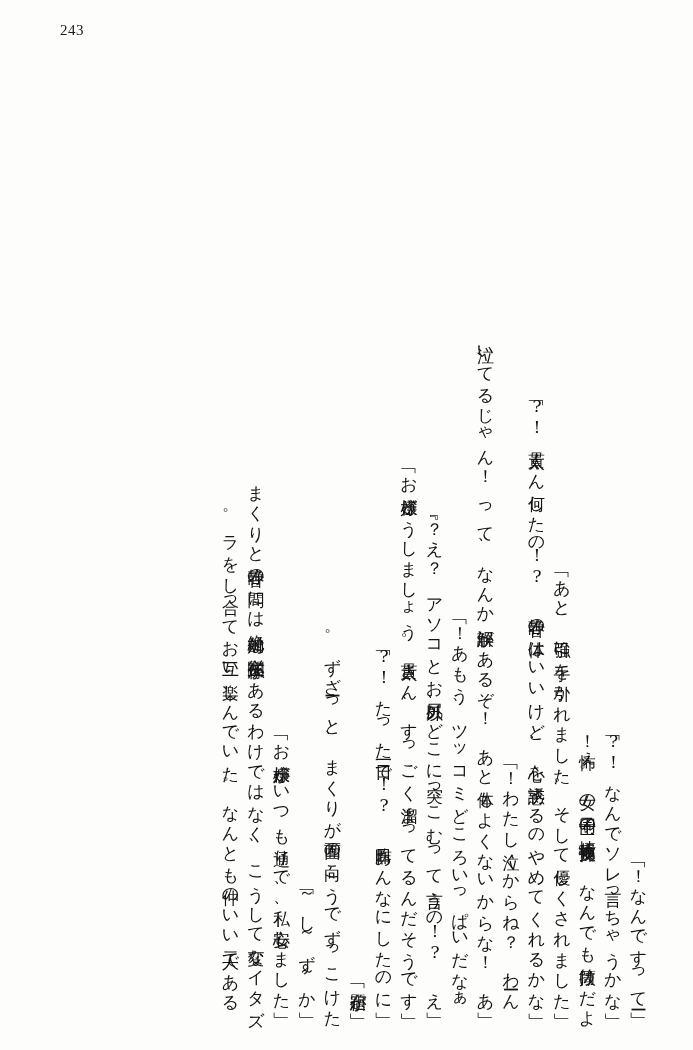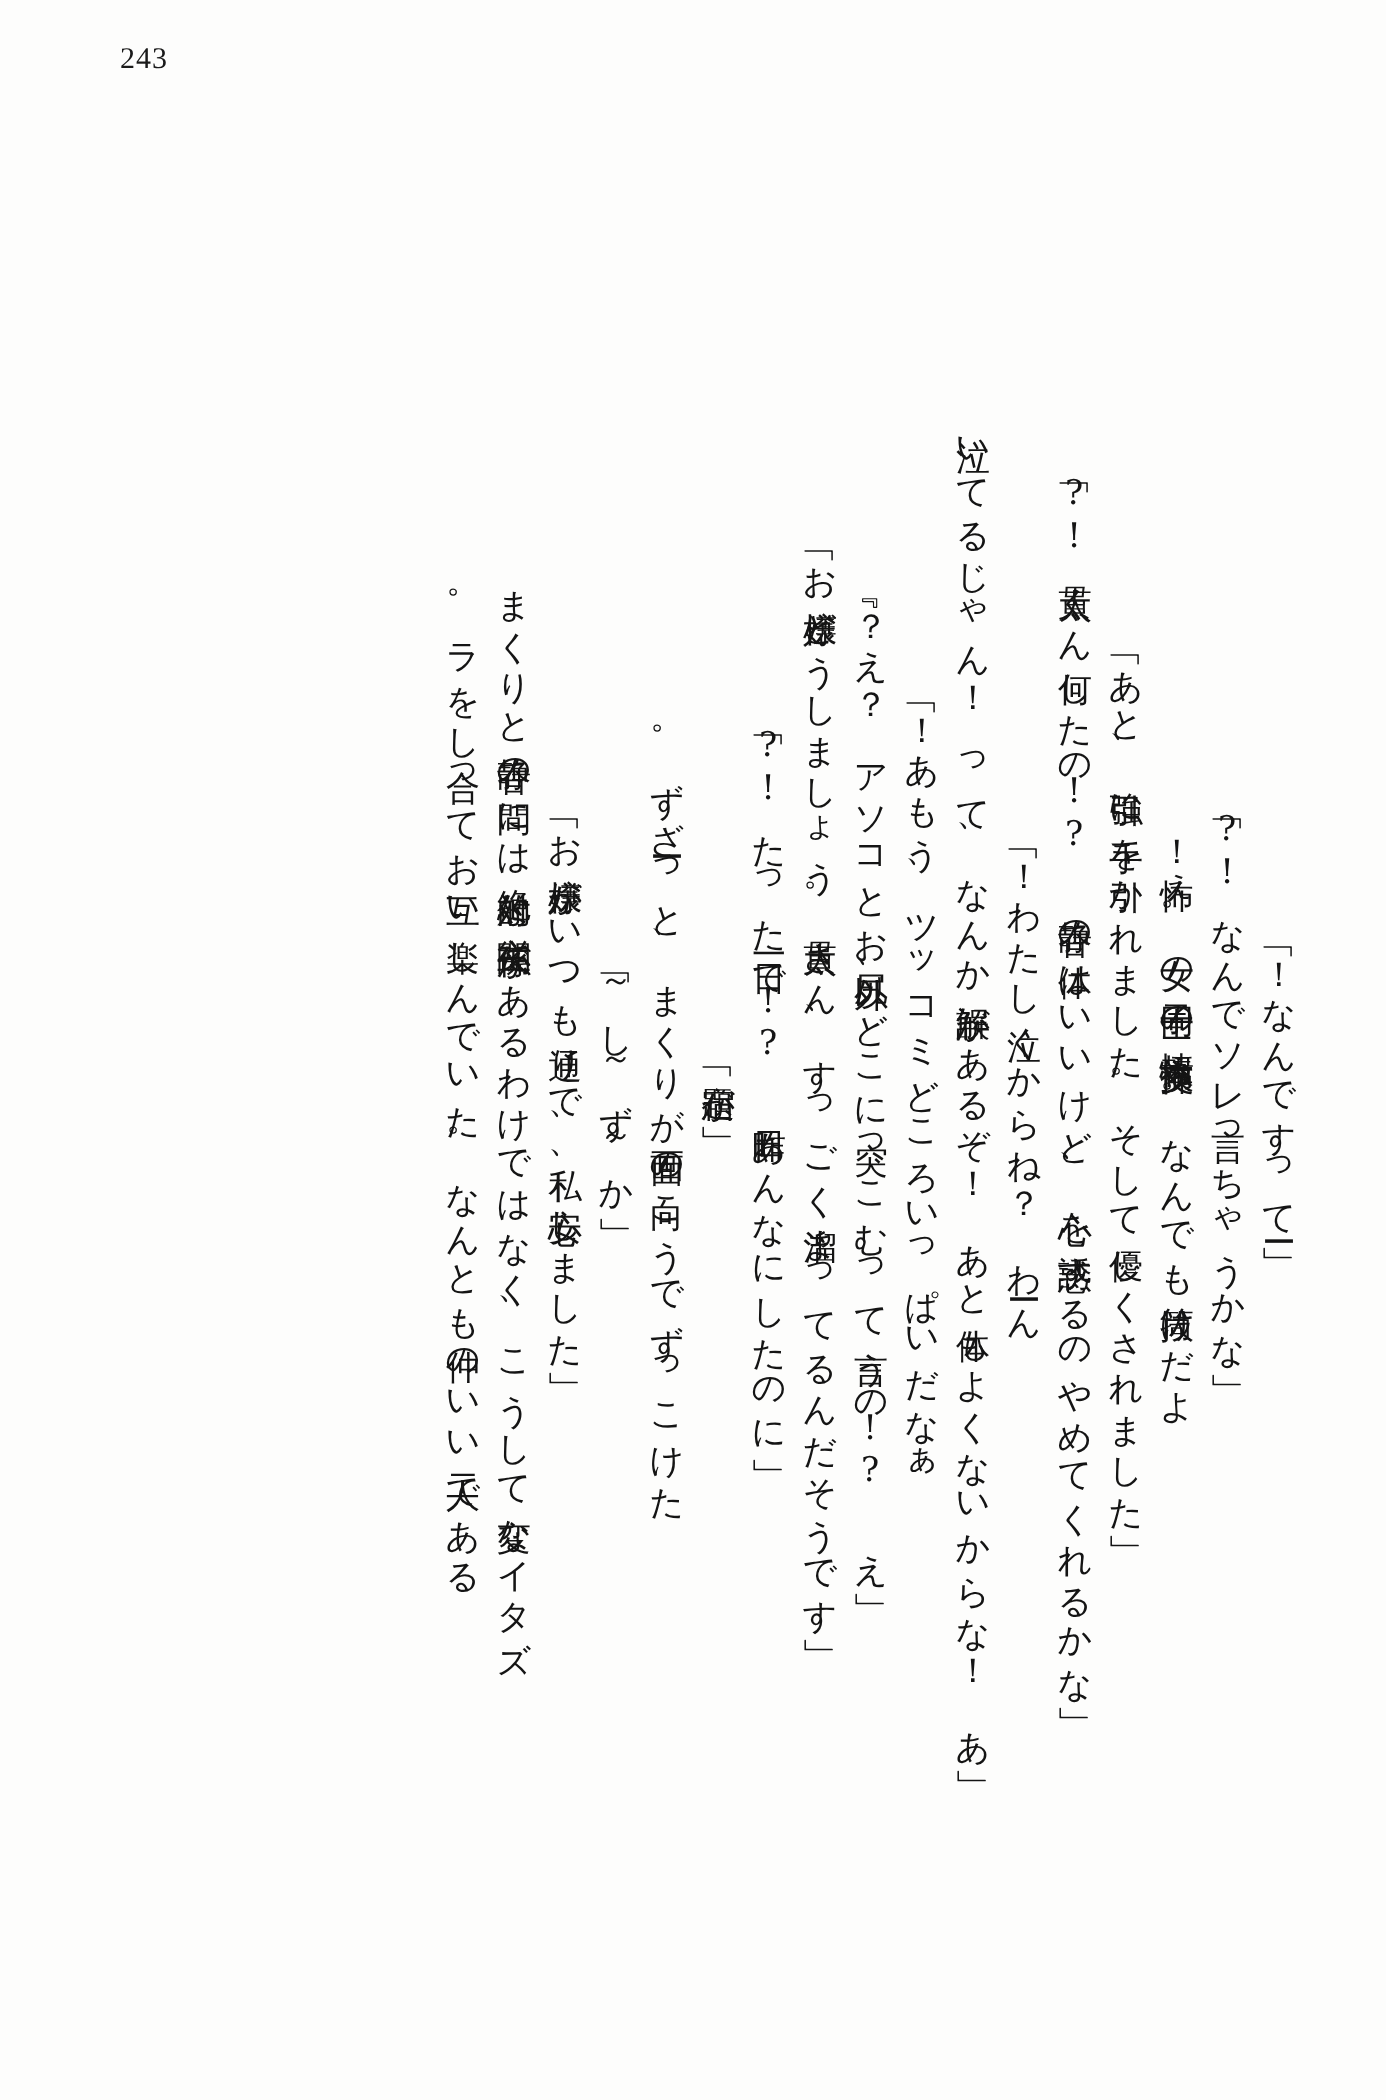--- a/index.html
+++ b/index.html
@@ -11,21 +11,20 @@
     font-family: "Liberation Serif", "DejaVu Serif", serif;
     color: #111111;
   }
   .page {
     position: relative;
     width: 693px;
     height: 1050px;
     background: #fdfdfc;
     overflow: hidden;
     box-sizing: border-box;
-    text-align: center;
   }
   .page-number {
     position: absolute;
     top: 22px;
     left: 60px;
     font-size: 15px;
     letter-spacing: 0.5px;
     color: #1a1a1a;
     font-family: "Liberation Serif", "DejaVu Serif", serif;
   }

